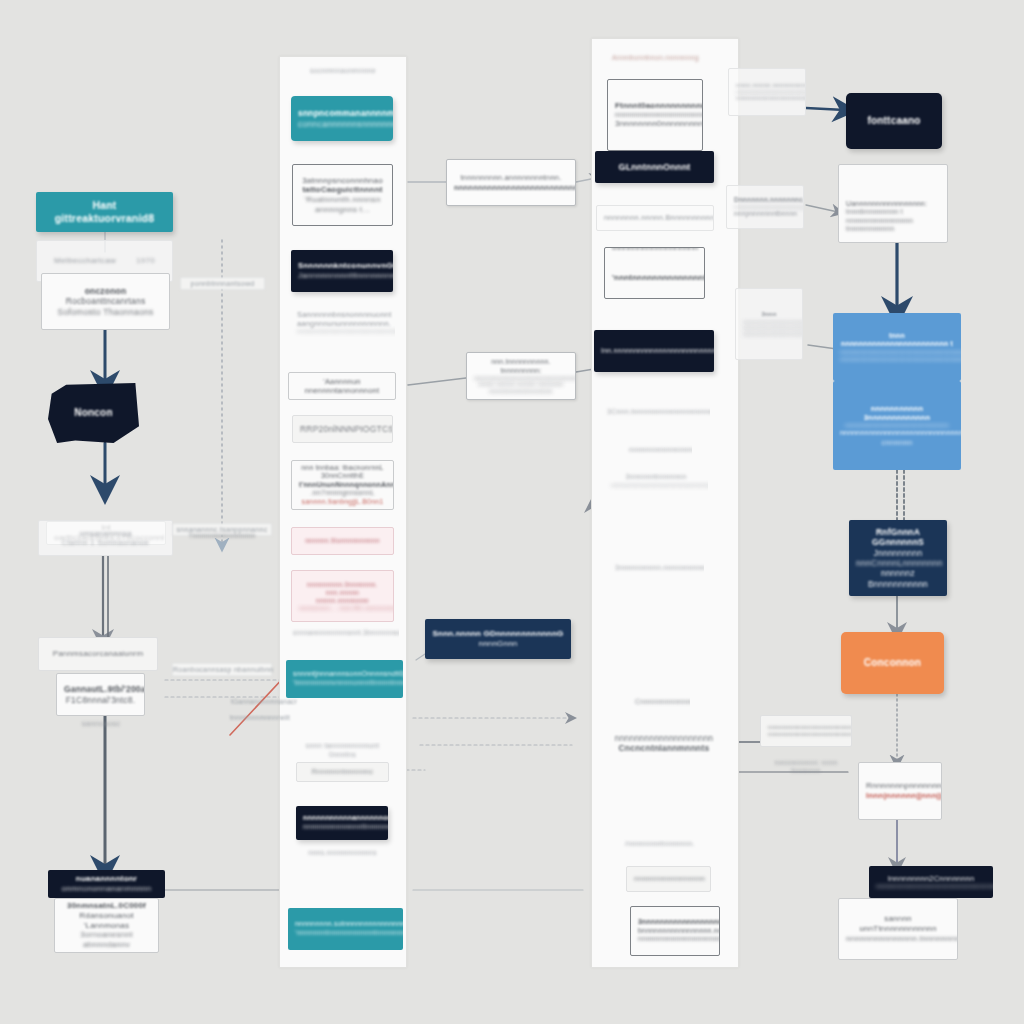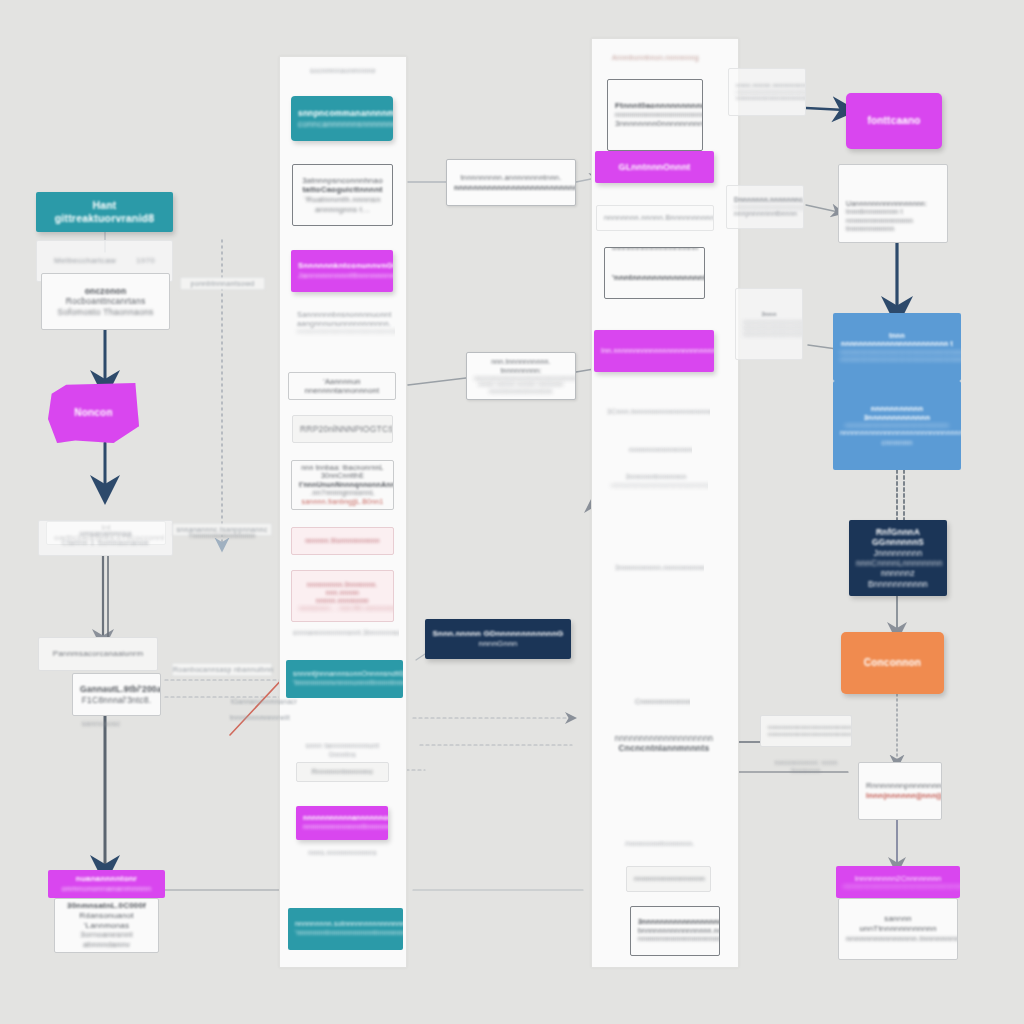--- a/index.html
+++ b/index.html
@@ -42,21 +42,21 @@
   .node .t1 { font-weight: bold; display: block; width: 100%; }
   .node .t2 { display: block; width: 100%; opacity: .92; }
   .node .t3 { display: block; width: 100%; opacity: .80; }
 
   
   .blurtext { filter: blur(0.9px); letter-spacing: .2px; }
   .blurtext-soft { filter: blur(1.35px); letter-spacing: .3px; }
   .blurtext-hard { filter: blur(1.9px); letter-spacing: .4px; }
 
   .n-teal   { background: #2b9aa8; color: #ffffff; }
-  .n-orange { background: #d946ef; color: #ffffff; }
+  .n-orange { background: #0f172a; color: #ffffff; }
   .n-orange-soft { background: #f08b4f; color: #ffffff; }
   .n-blue   { background: #5b9bd5; color: #ffffff; }
   .n-navy   { background: #1b3557; color: #ffffff; }
   .n-white  { background: #fafafa; color: #50545a; border: 1px solid #c9cbcd; }
   .n-plain  { background: #f4f4f3; color: #6a6e74; border: 1px solid #dfe0e1; }
   .n-ghost  { background: rgba(250,250,250,0.72); color: #8d9197; border: 1px solid #e4e5e6; }
   .n-pink   { background: #fbeff1; color: #b4565f; border: 1px solid #e8cdd2; }
   .n-callout{ background: #fbfbfb; color: #595d63; border: 1px solid #b9bcbf; box-shadow: 1px 1px 3px rgba(0,0,0,0.10); }
 
   .lbl {
@@ -203,21 +203,21 @@
 
   <div class="node n-ghost" style="left:38px; top:520px; width:135px; height:36px; font-size:7.5px;">
     <span class="t2 blurtext-soft">omsanamnnsa</span>
     <span class="t3 blurtext-soft">Ctarinn 1 Somnaonanoe</span>
   </div>
 
   <div class="node n-plain" style="left:38px; top:637px; width:120px; height:34px; font-size:8px;">
     <span class="t2 blurtext">Pannmsacorcanaaiunrm</span>
   </div>
 
-  <div class="node n-white" style="left:56px; top:673px; width:89px; height:43px; font-size:8.5px;margin-left:16px;">
+  <div class="node n-white" style="left:56px; top:673px; width:89px; height:43px; font-size:8.5px;">
     <span class="t1 blurtext">GannautL.9tb/'200a</span>
     <span class="t2 blurtext">F1C8nnnal'3ntc8.</span>
   </div>
 
   <div class="node n-ghost" style="left:58px; top:716px; width:86px; height:16px; font-size:7.5px; border:none; background:transparent;">
     <span class="t3 blurtext-soft">sanncaosc</span>
   </div>
 
   <div class="node n-orange" style="left:48px; top:870px; width:117px; height:28px; font-size:8px;">
     <span class="t1 blurtext">nuanannnntonr</span>
@@ -418,21 +418,21 @@
 
   <div class="node n-orange-soft speech shadowed" style="left:841px; top:632px; width:103px; height:62px; font-size:10px; border-color:#f08b4f; border-radius:5px;">
     <span class="t1 blurtext">Conconnon</span>
   </div>
 
   <div class="node n-white" style="left:858px; top:762px; width:84px; height:58px; font-size:8px;">
     <span class="t2 blurtext">Rnnnnnnnpnnnnnnnnnnnnnnc</span>
     <span class="t1 blurtext" style="color:#c2574f;">Innn|nnnnnn||nnn||nnnn.</span>
   </div>
 
-  <div class="node n-orange" style="left:836px; top:866px; width:124px; height:32px; font-size:7.5px;">
+  <div class="node n-orange" style="left:869px; top:866px; width:124px; height:32px; font-size:7.5px;">
     <span class="t2 blurtext">Innnnnnnnn2Cnnnnnnnn</span>
     <span class="t3 blurtext-hard" style="font-size:5.5px;">nnnnnnnnnnnnnnnnnnnnnnnnnnnnnnnnnnnnnnnnnnnnn</span>
   </div>
 
   <div class="node n-white" style="left:838px; top:898px; width:120px; height:62px; font-size:8px;">
     <span class="t2 blurtext">sannnn unnTtnnnnnnnnnnnn</span>
     <span class="t3 blurtext-soft">nnnnnnnnnnnnnnn.tnnnnnnnnnnnnnnnn</span>
   </div>
 
   <div class="node n-callout" style="left:446px; top:159px; width:130px; height:47px; font-size:7.5px;">

